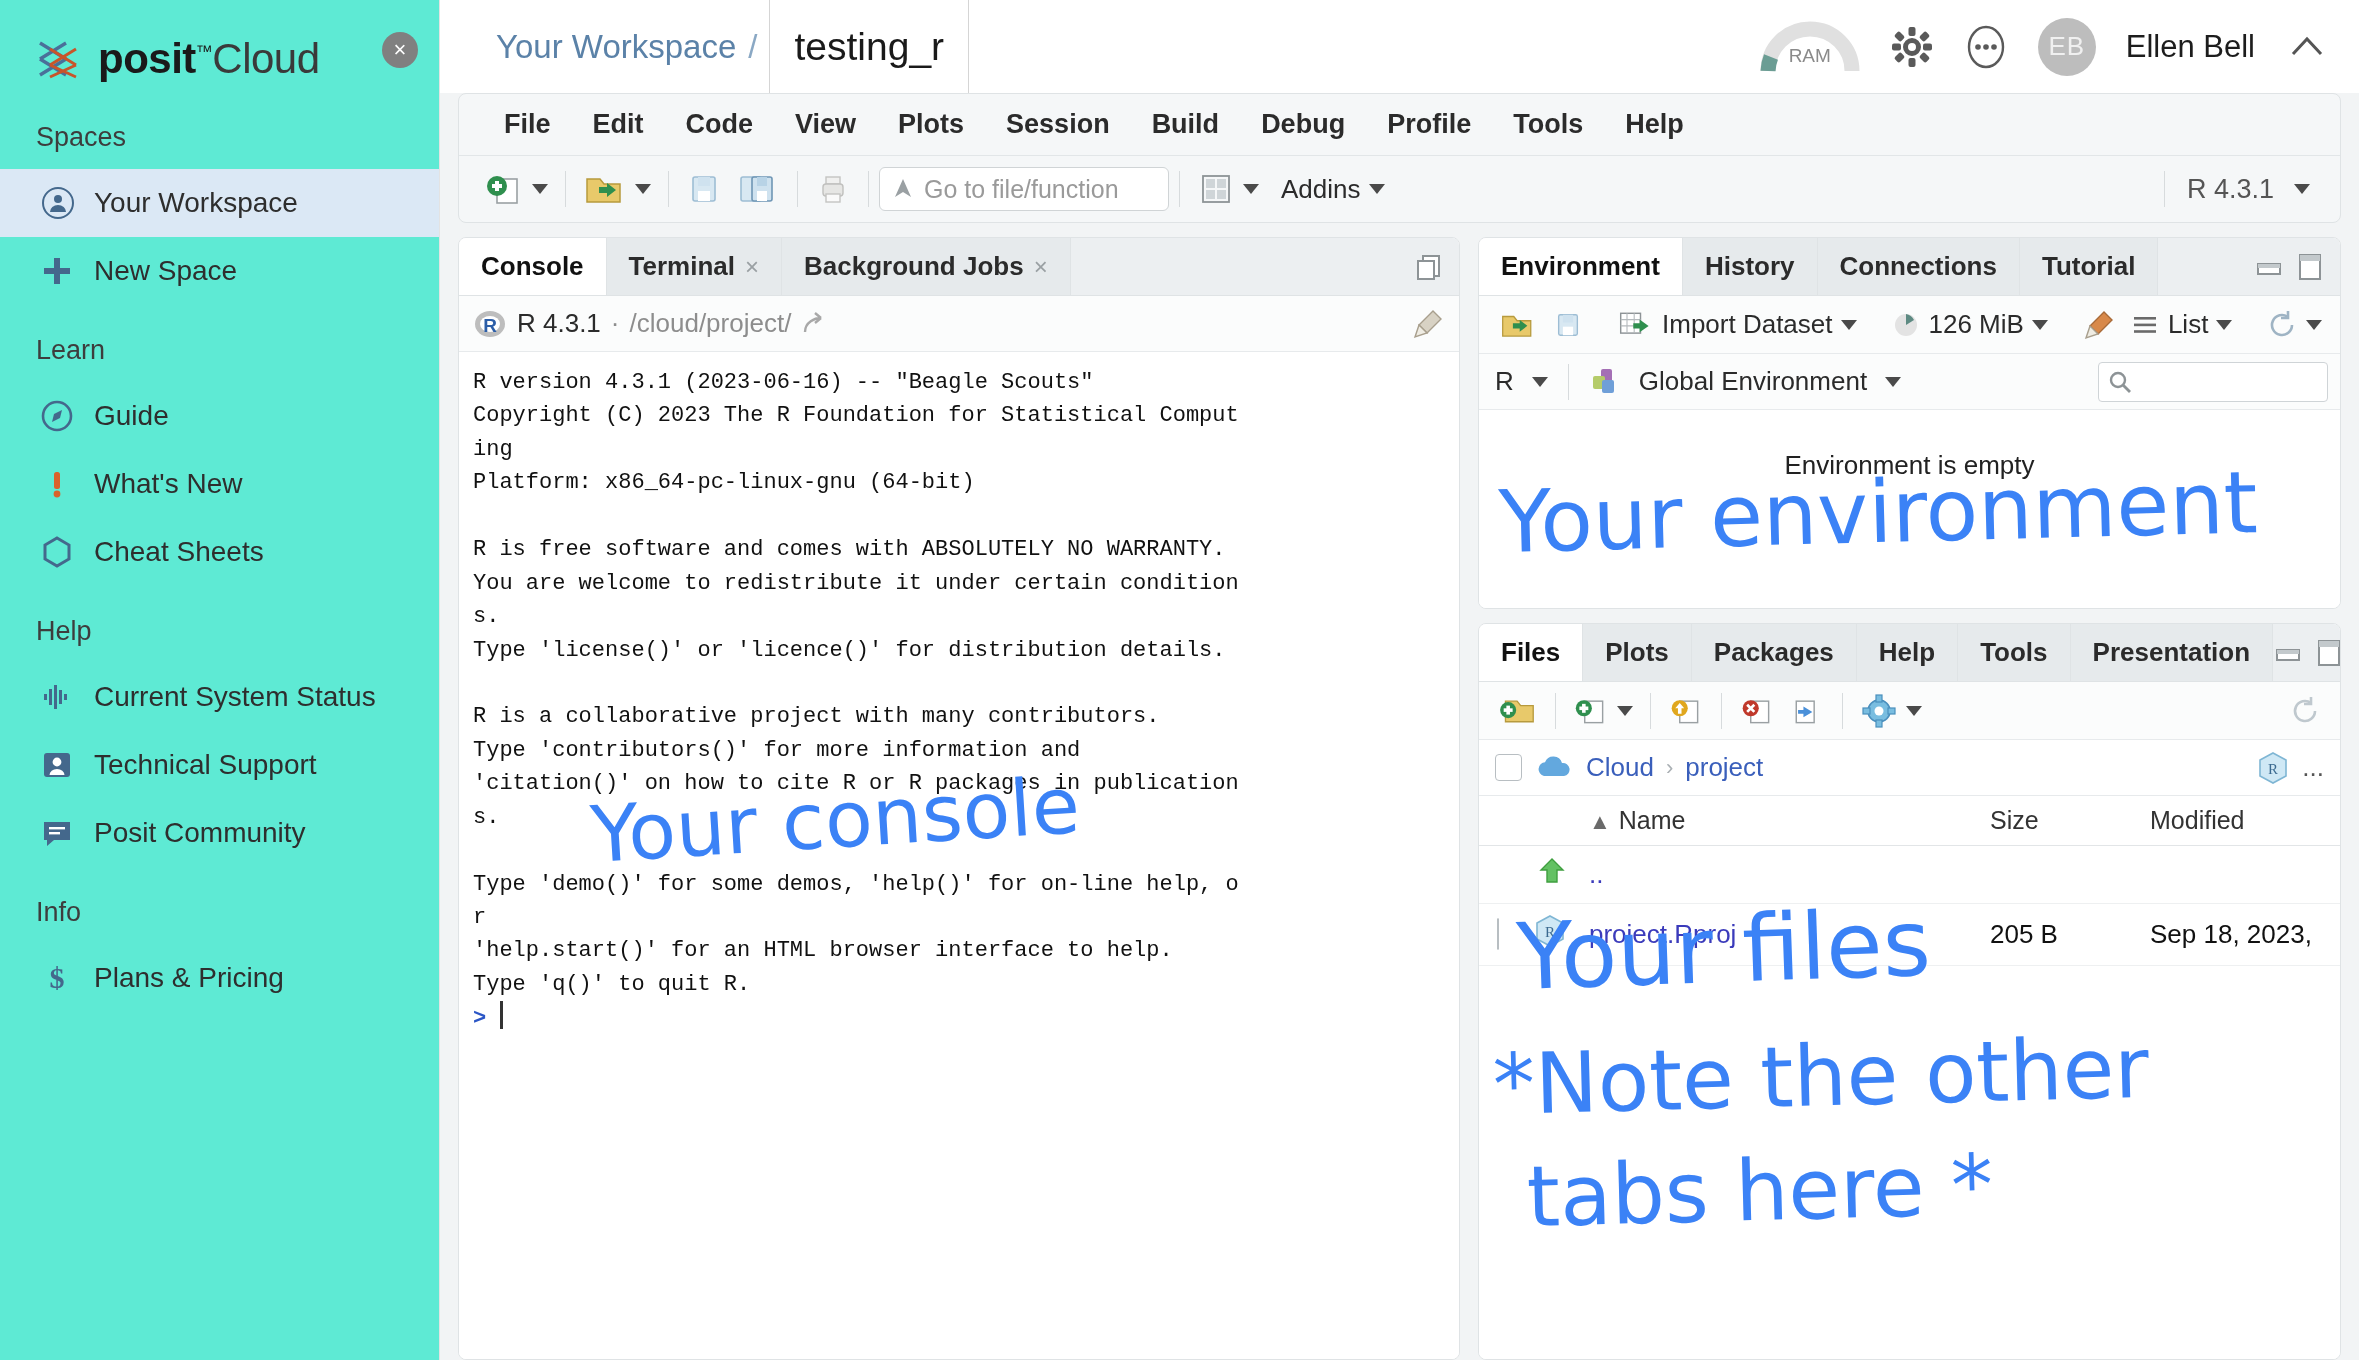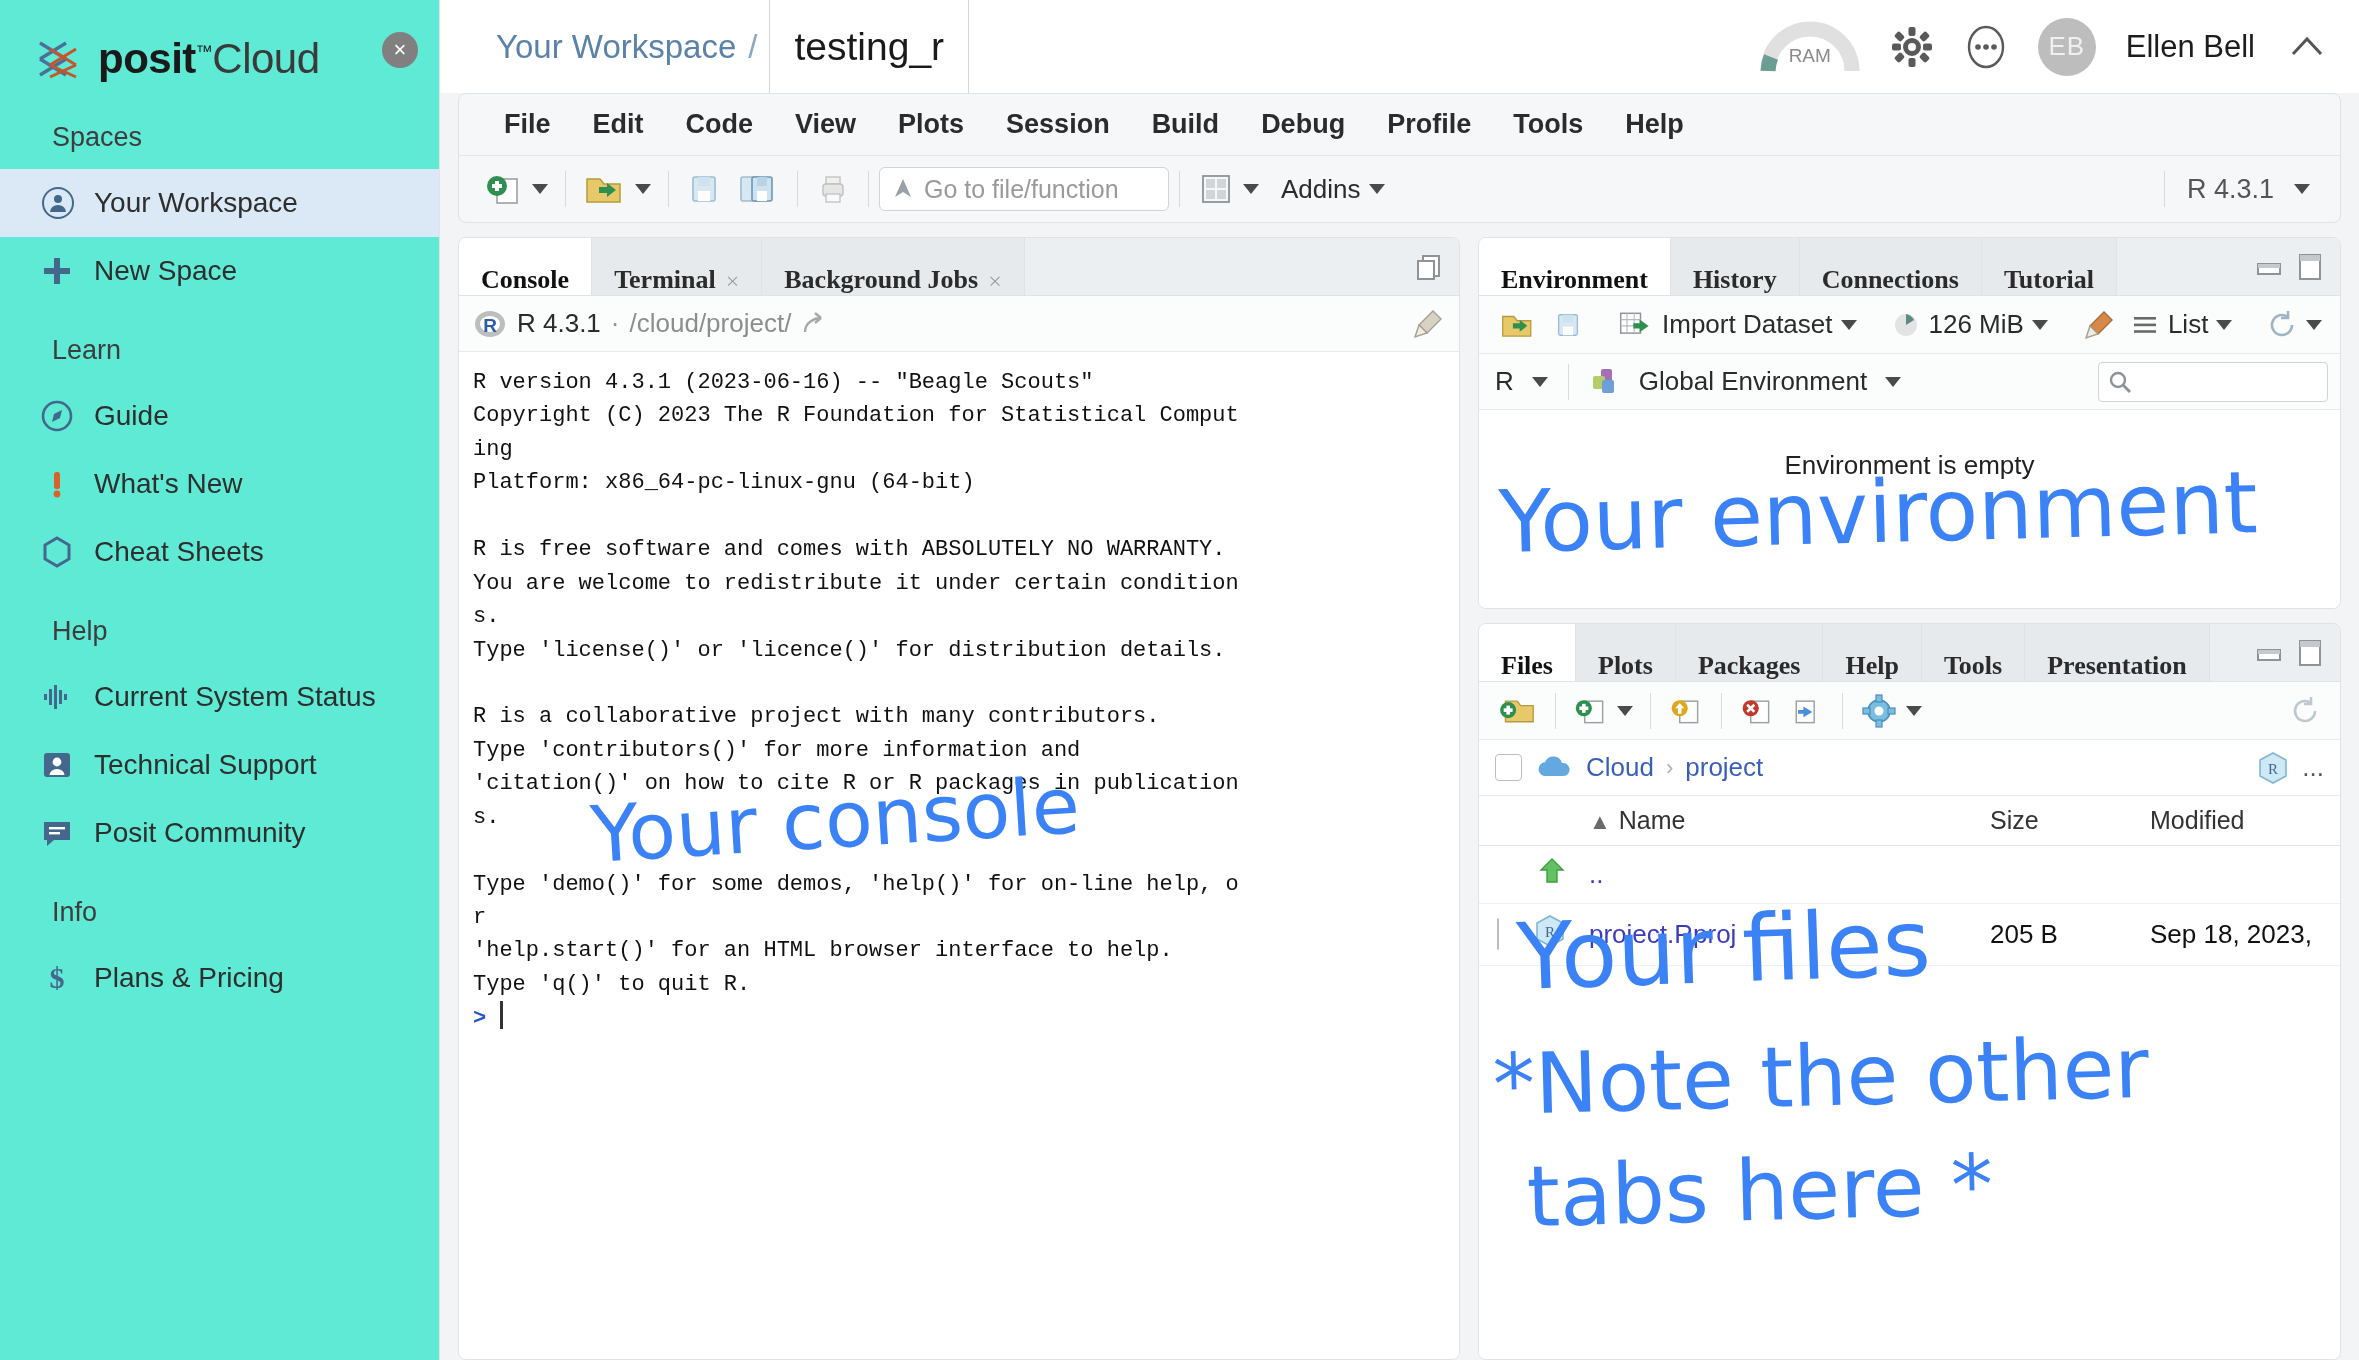--- a/index.html
+++ b/index.html
@@ -24,21 +24,21 @@
   .brand-text .b2 { color: #3a3a3a; font-weight: 300; }
   .close-circle {
     position: absolute; left: 382px; top: 32px;
     width: 36px; height: 36px; border-radius: 50%;
     background: #808080; color: #fff; font-size: 22px;
     display: flex; align-items: center; justify-content: center;
     cursor: pointer; font-family: "Liberation Sans", sans-serif;
   }
   .nav-section-label {
     font-size: 27px; color: #3d3d3d; padding: 0 0 0 36px;
-    margin-top: 30px; margin-bottom: 16px; font-weight: 400; margin-left: 16px;
+    margin-top: 30px; margin-bottom: 16px; font-weight: 400;
   }
   .nav-item {
     display: flex; align-items: center; height: 68px;
     padding-left: 40px; cursor: pointer; font-size: 28px; color: #2e2e2e;
   }
   .nav-item.active { background: #dbe8f5; }
   .nav-icon {
     width: 46px; flex: 0 0 46px; display: flex; align-items: center;
     justify-content: flex-start; color: #44688c;
   }
@@ -112,23 +112,23 @@
   #console-pane { flex: 0 0 1002px; }
   #right-col { flex: 1 1 auto; display: flex; flex-direction: column; gap: 14px; min-width: 0; }
   #env-pane { flex: 0 0 372px; }
   #files-pane { flex: 1 1 auto; }
 
   .tabstrip {
     height: 58px; flex: 0 0 58px; background: #eceff1; display: flex;
     align-items: stretch; border-bottom: 1px solid #dfe3e5; position: relative;
   }
   .tab {
-    display: flex; align-items: flex-end; padding: 0 22px; font-size: 26px;
+    display: flex; align-items: center; padding: 0 22px; font-size: 26px;
     font-weight: bold; color: #2b2b2b; background: #e6eaec; cursor: pointer;
-    border-right: 1px solid #dfe3e5; white-space: nowrap; gap: 10px; font-family: Liberation Serif, serif;
+    border-right: 1px solid #dfe3e5; white-space: nowrap; gap: 10px;
   }
   .tab.active { background: #fff; color: #111; }
   .tab .x { font-size: 24px; color: #9aa0a3; font-weight: normal; }
   .tabstrip-right { margin-left: auto; display: flex; align-items: center; padding-right: 16px; gap: 12px; }
 
   .pane-subbar {
     height: 56px; flex: 0 0 56px; display: flex; align-items: center;
     padding: 0 14px; border-bottom: 1px solid #e7eaec; background: #fbfcfc; gap: 10px;
   }
   .console-ctx { font-size: 26px; color: #2b2b2b; white-space: nowrap; }

